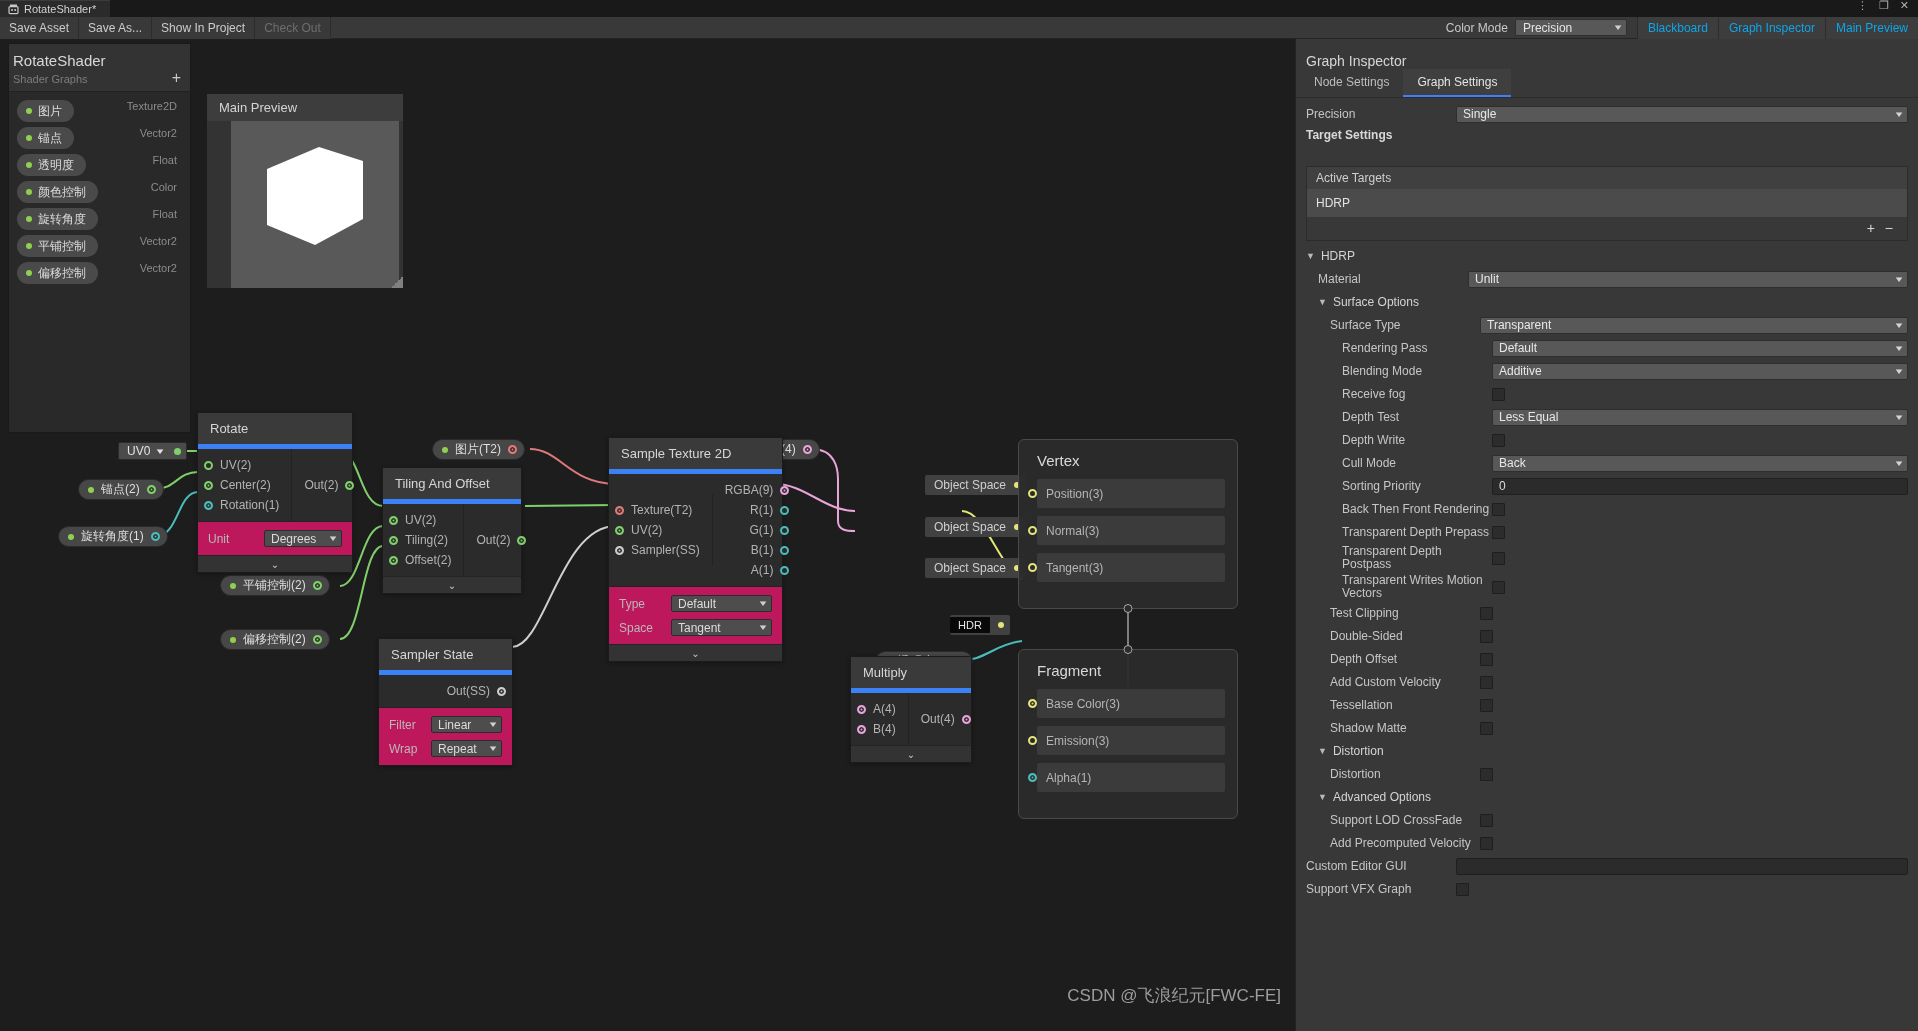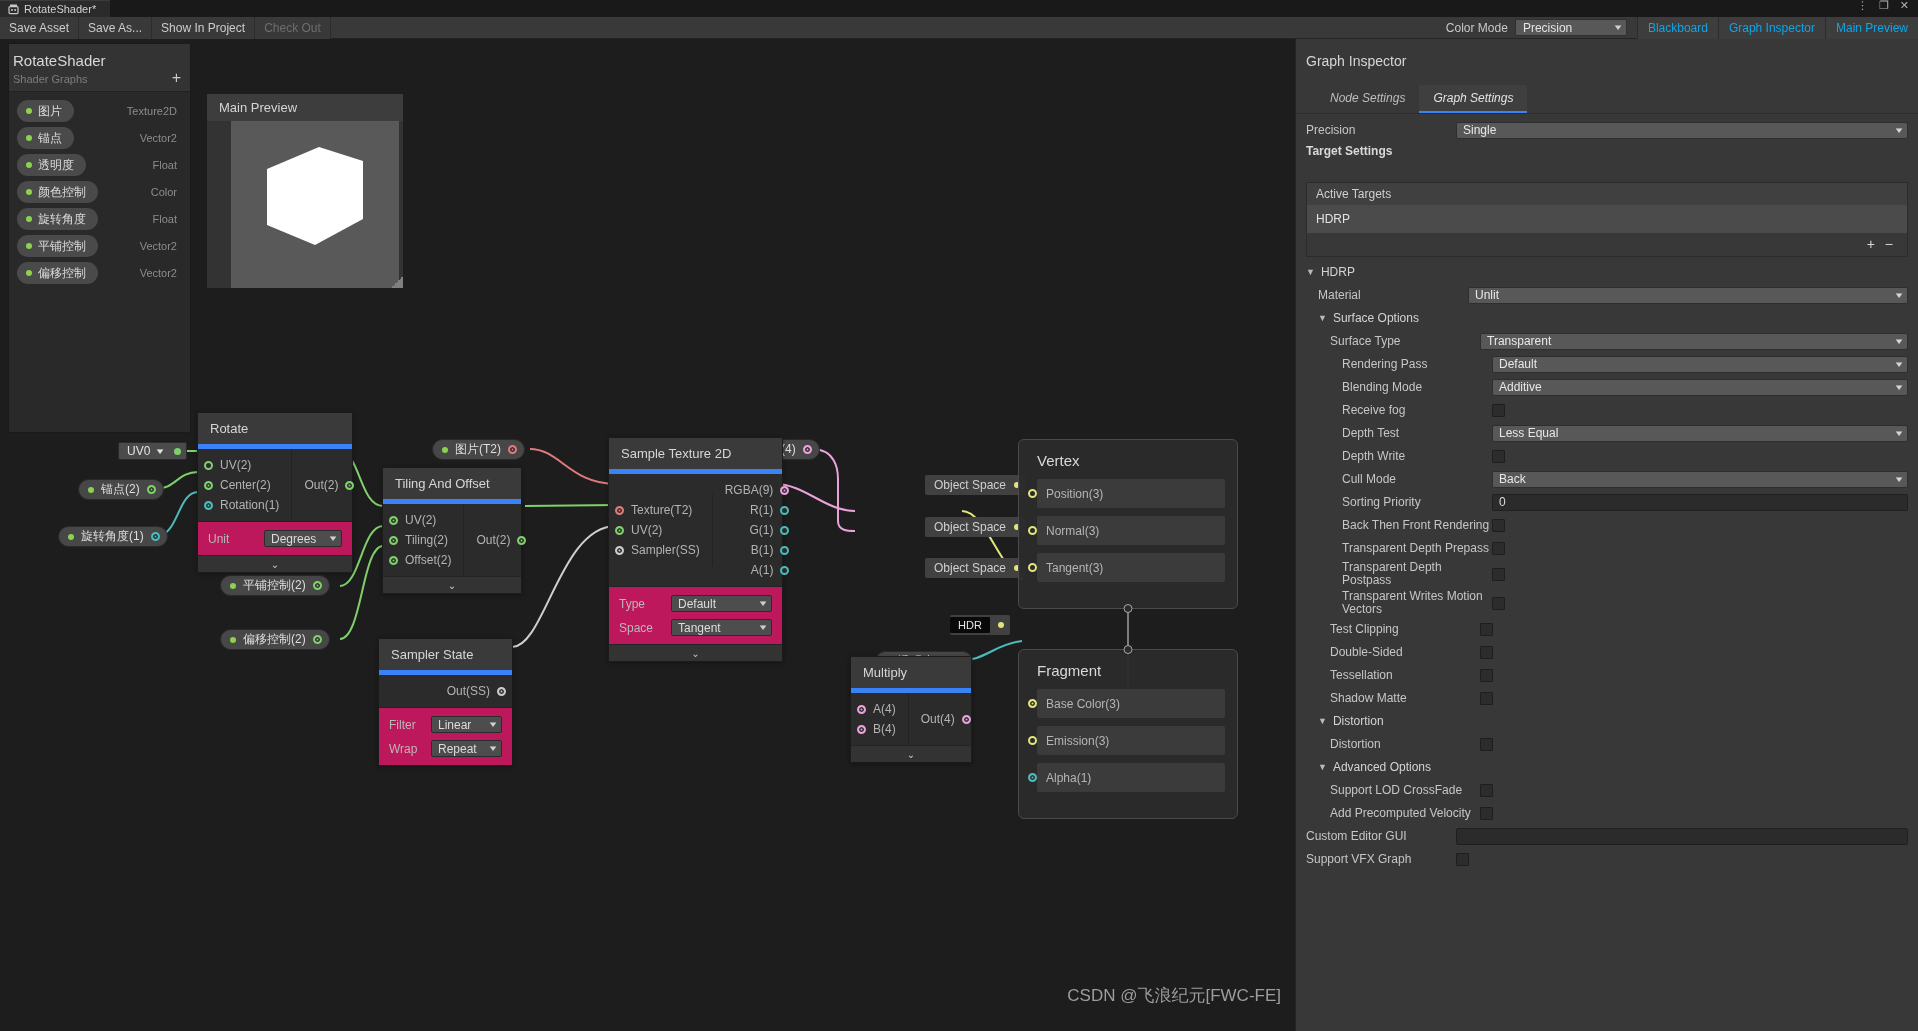--- a/index.html
+++ b/index.html
@@ -68,21 +68,21 @@
     position: absolute; left: 8px; top: 4px; width: 183px; height: 390px;
     background: #2b2b2bE6; border: 1px solid #1a1a1a; border-radius: 2px;
   }
   .bb-head { padding: 8px 10px 6px 4px; border-bottom: 1px solid #212121; background: #333333; position: relative; }
   .bb-title { font-size: 15px; color: #d8d8d8; }
   .bb-sub { font-size: 11px; color: #7d7d7d; margin-top: 4px; }
   .bb-plus {
     position: absolute; right: 9px; bottom: 5px; font-size: 16px; color: #c9c9c9; line-height: 1;
   }
   .bb-body { padding: 8px 8px 0 8px; }
-  .bb-row { display: flex; align-items: center; height: 22px; margin-bottom: 5px; gap: 40px; }
+  .bb-row { display: flex; height: 22px; margin-bottom: 5px; gap: 40px; }
   .bb-pill {
     display: flex; align-items: center; gap: 6px;
     background: #4a4a4a; border-radius: 11px; height: 22px; padding: 0 12px 0 9px;
     font-size: 12px; color: #dcdcdc;
   }
   .bb-dot { width: 6px; height: 6px; border-radius: 50%; background: #8fd14f; flex: 0 0 auto; }
   .bb-type { margin-left: auto; font-size: 11px; color: #8c8c8c; padding-right: 5px; }
 
   
   .preview {
@@ -189,21 +189,21 @@
     position: absolute; left: 50%; transform: translateX(-50%);
     width: 9px; height: 9px; border-radius: 50%; border: 1.5px solid #a8a8a8; background: #2b2b2b;
   }
 
   
   .inspector {
     position: absolute; left: 1295px; top: 39px; width: 623px; height: 992px;
     background: #383838; border-left: 1px solid #242424;
   }
   .insp-title { padding: 14px 0 0 10px; font-size: 14px; color: #d6d6d6; }
-  .insp-tabs { display: flex; margin-top: 16px; border-bottom: 1px solid #2c2c2c; padding-left: 20px; font-style: italic; }
+  .insp-tabs { display: flex; border-bottom: 1px solid #2c2c2c; padding-left: 4px; }
   .insp-tab {
     padding: 6px 14px 6px 14px; font-size: 12px; color: #bdbdbd; border-bottom: 2px solid transparent;
   }
   .insp-tab.active { color: #e4e4e4; border-bottom-color: #3b82f6; background: #3f3f3f; }
   .insp-body { padding: 6px 10px 0 10px; }
   .row { display: flex; align-items: center; min-height: 20px; margin-bottom: 3px; }
   .row-label { font-size: 12px; color: #c6c6c6; flex: 0 0 150px; white-space: nowrap; }
   .field {
     flex: 1 1 auto; height: 17px; background: #585858; border: 1px solid #2e2e2e; border-radius: 2px;
     display: flex; align-items: center; justify-content: space-between; padding: 0 4px 0 6px;
@@ -770,20 +770,28 @@
       </div>
       <div class="row indent2">
         <span class="row-label">Test Clipping</span>
         <span class="checkbox"></span>
       </div>
       <div class="row indent2">
         <span class="row-label">Double-Sided</span>
         <span class="checkbox"></span>
       </div>
       <div class="row indent2">
+        <span class="row-label">Depth Offset</span>
+        <span class="checkbox"></span>
+      </div>
+      <div class="row indent2">
+        <span class="row-label">Add Custom Velocity</span>
+        <span class="checkbox"></span>
+      </div>
+      <div class="row indent2">
         <span class="row-label">Tessellation</span>
         <span class="checkbox"></span>
       </div>
       <div class="row indent2">
         <span class="row-label">Shadow Matte</span>
         <span class="checkbox"></span>
       </div>
 
       <div class="fold indent1">
         <span class="tri">▼</span>

